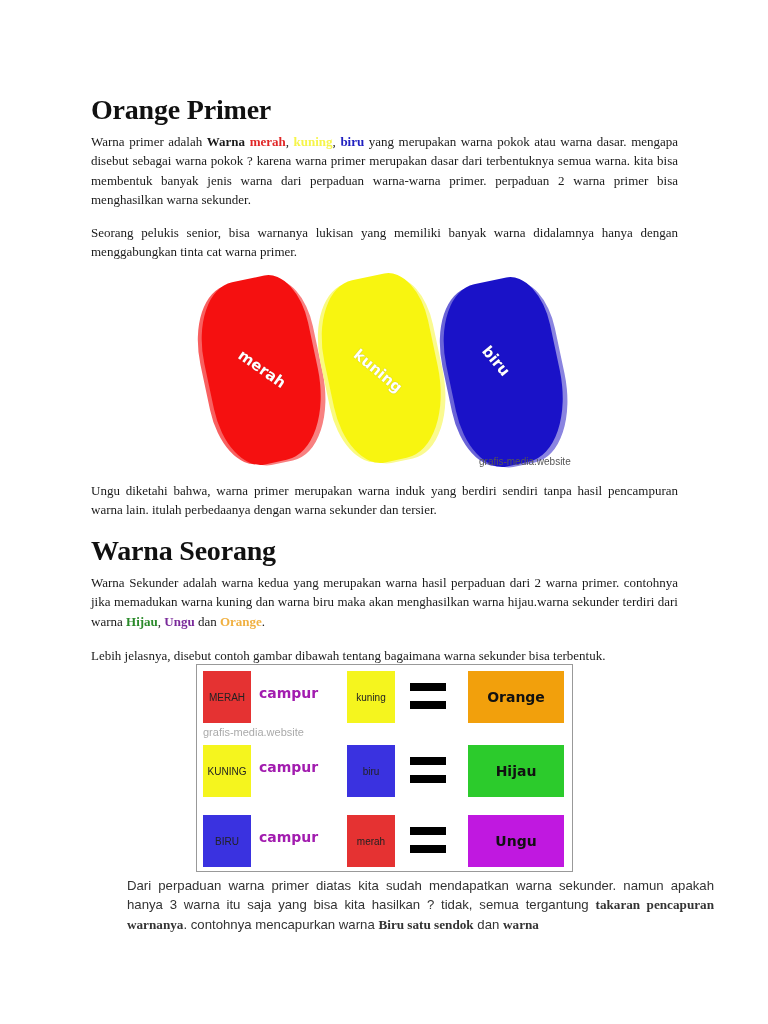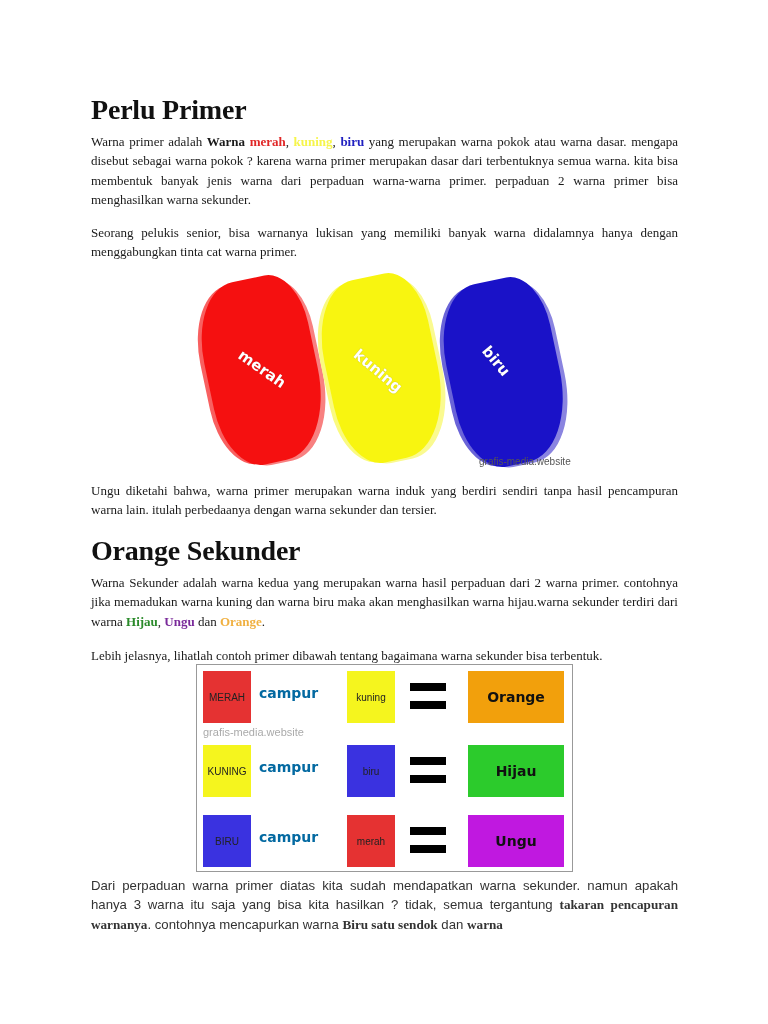--- a/index.html
+++ b/index.html
@@ -12,21 +12,21 @@
   h1 {
     position: absolute; left: 0; margin: 0; font-weight: bold;
     font-size: 28px; letter-spacing: -0.2px; color: #111;
     font-family: "Liberation Serif", serif;
   }
   .para {
     position: absolute; left: 0; width: 587px; margin: 0;
     font-size: 13px; line-height: 19.4px; text-align: justify;
     text-align-last: left;
   }
-  .para.sans { font-family: "Liberation Sans", sans-serif; font-size: 13.2px; color: #333; }
+  .para.sans { font-family: "Liberation Sans", sans-serif; font-size: 13.2px; color: #333; margin-left: 36px; }
   .b { font-weight: bold; }
   .serifb { font-family: "Liberation Serif", serif; font-weight: bold; }
   .c-red { color: #e02727; font-weight: bold; }
   .c-yellow { color: #f6f54a; font-weight: bold; }
   .c-blue { color: #2020c0; font-weight: bold; }
   .c-green { color: #2a8a2a; font-weight: bold; }
   .c-purple { color: #7a2a9a; font-weight: bold; }
   .c-orange { color: #f0b040; font-weight: bold; }
 
   
@@ -40,45 +40,45 @@
   .watermark { position: absolute; font-family: "Liberation Sans", sans-serif; font-size: 10px; color: #555; }
 
   
   .secondary-img {
     position: absolute; left: 196px; top: 664px; width: 377px; height: 208px;
     border: 1px solid #999; background: #fff; box-sizing: border-box;
   }
   .mix-row { position: absolute; left: 0; width: 100%; height: 52px; }
   .swatch { position: absolute; top: 0; width: 48px; height: 52px; display:flex; align-items:center; justify-content:center;
     font-family: "Liberation Sans", sans-serif; font-size: 10px; color: #222; }
-  .campur { position: absolute; left: 62px; top: 14px; font-family: "DejaVu Sans", sans-serif; font-weight: bold; font-size: 14px; color: #0369a1; }
+  .campur { position: absolute; left: 62px; top: 14px; font-family: "DejaVu Sans", sans-serif; font-weight: bold; font-size: 14px; color: #a21caf; }
   .equals { position: absolute; left: 213px; top: 12px; width: 36px; height: 30px; }
   .equals span { position: absolute; left: 0; width: 36px; height: 8px; background: #000; }
   .result { position: absolute; left: 271px; top: 0; width: 96px; height: 52px; display:flex; align-items:center; justify-content:center;
     font-family: "DejaVu Sans", sans-serif; font-weight: bold; font-size: 14px; color: #111; }
   .wm2 { position: absolute; left: 6px; top: 61px; font-family: "Liberation Sans", sans-serif; font-size: 11px; color: #aaa; }
 </style>
 </head>
 <body>
 
 <div class="page">
 
-  <h1 style="top:94px">Perlu Primer</h1>
+  <h1 style="top:94px">Orange Primer</h1>
 
   <p class="para" style="top:132px"><span>Warna primer adalah </span><span class="b">Warna</span> <span class="c-red">merah</span><span>, </span><span class="c-yellow">kuning</span><span>, </span><span class="c-blue">biru</span><span> yang merupakan warna pokok atau warna dasar. mengapa disebut sebagai warna pokok ? karena warna primer merupakan dasar dari terbentuknya semua warna. kita bisa membentuk banyak jenis warna dari perpaduan warna-warna primer. perpaduan 2 warna primer bisa menghasilkan warna sekunder.</span></p>
 
   <p class="para" style="top:223px">Seorang pelukis senior, bisa warnanya lukisan yang memiliki banyak warna didalamnya hanya dengan menggabungkan tinta cat warna primer.</p>
 
   <p class="para" style="top:481px">Ungu diketahi bahwa, warna primer merupakan warna induk yang berdiri sendiri tanpa hasil pencampuran warna lain. itulah perbedaanya dengan warna sekunder dan tersier.</p>
 
-  <h1 style="top:535px">Orange Sekunder</h1>
+  <h1 style="top:535px">Warna Seorang</h1>
 
   <p class="para" style="top:573px"><span>Warna Sekunder adalah warna kedua yang merupakan warna hasil perpaduan dari 2 warna primer. contohnya jika memadukan warna kuning dan warna biru maka akan menghasilkan warna hijau.warna sekunder terdiri dari warna </span><span class="c-green">Hijau</span><span>, </span><span class="c-purple">Ungu</span><span> dan </span><span class="c-orange">Orange</span><span>.</span></p>
 
-  <p class="para" style="top:646px">Lebih jelasnya, lihatlah contoh primer dibawah tentang bagaimana warna sekunder bisa terbentuk.</p>
+  <p class="para" style="top:646px">Lebih jelasnya, disebut contoh gambar dibawah tentang bagaimana warna sekunder bisa terbentuk.</p>
 
   <p class="para sans" style="top:876px"><span>Dari perpaduan warna primer diatas kita sudah mendapatkan warna sekunder. namun apakah hanya 3 warna itu saja yang bisa kita hasilkan ? tidak, semua tergantung </span><span class="serifb">takaran pencapuran warnanya</span><span>. contohnya mencapurkan warna </span><span class="serifb">Biru satu sendok</span><span> dan </span><span class="serifb">warna</span></p>
 </div>
 
 <div class="primary-img">
   <div class="brush" style="left:10px; top:8px; transform: rotate(-12deg);">
     <div class="stroke" style="background:#f51010; box-shadow: -6px 0 0 -2px #f86060, 6px 4px 0 -2px #f88080;"></div>
   </div>
   <div class="brush" style="left:130px; top:6px; transform: rotate(-12deg);">
     <div class="stroke" style="background:#f8f510; box-shadow: -6px 0 0 -2px #fafa80, 6px 4px 0 -2px #fafa90;"></div>

